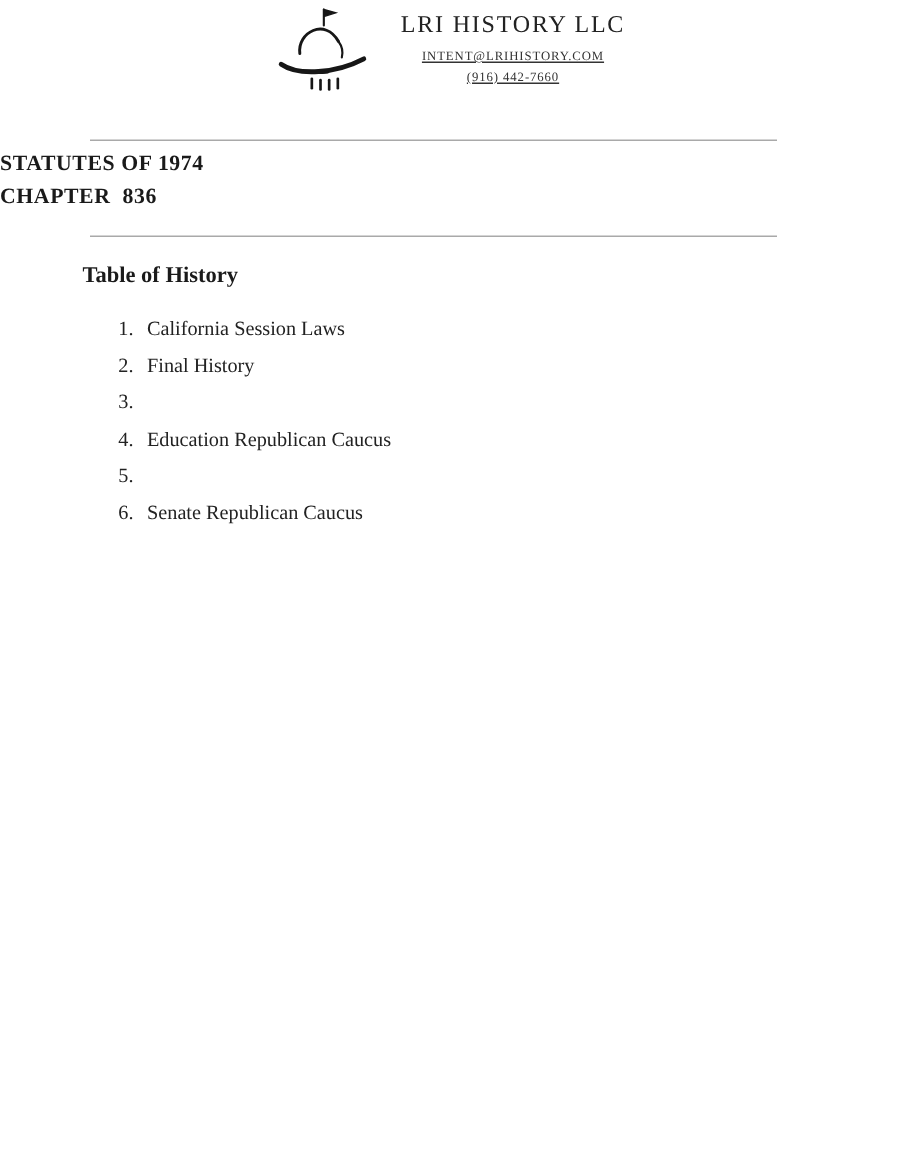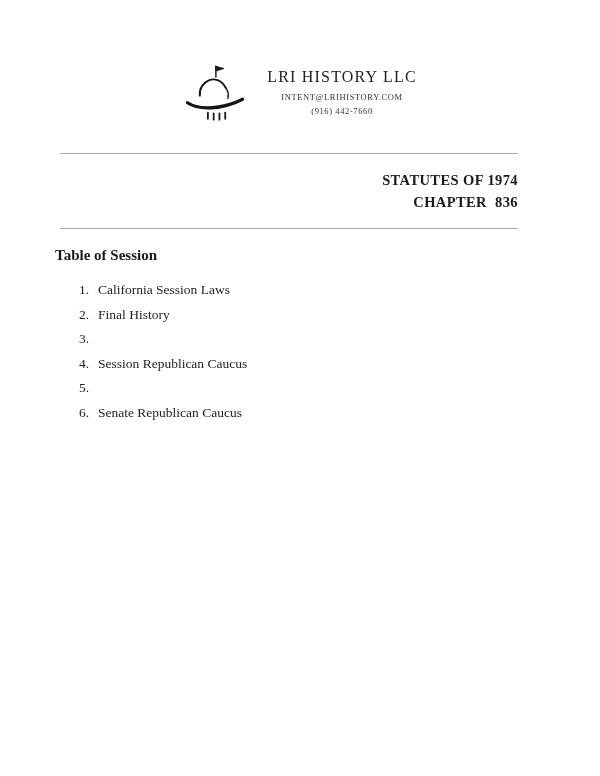--- a/index.html
+++ b/index.html
@@ -19,21 +19,20 @@
     background: #ffffff;
     overflow: hidden;
   }
 
   
   .letterhead {
     display: flex;
     justify-content: center;
     align-items: center;
     gap: 20px;
-    padding-top: 60px;
   }
 
   .logo {
     width: 64px;
     height: 66px;
     flex: 0 0 auto;
   }
 
   .letterhead-text {
     text-align: center;
@@ -44,38 +43,38 @@
     letter-spacing: 1.2px;
     color: #222;
     margin-bottom: 4px;
   }
 
   .contact-line {
     font-size: 8.5px;
     letter-spacing: 0.6px;
     line-height: 1.65;
     color: #333;
+    text-decoration: underline;
   }
 
   
   .rule {
     border: none;
     border-top: 1px solid #a9a9a9;
     margin-left: 60px;
     margin-right: 82px;
     height: 0;
   }
   .rule-1 { margin-top: 27px; }
   .rule-2 { margin-top: 15px; }
 
   
   .ref-block {
-    margin-top: 15px;
+    margin-top: 4px;
     margin-right: 82px;
-    text-align: right;
     font-family: Liberation Serif, serif;
   }
 
   .ref-line {
     font-weight: bold;
     font-size: 14.5px;
     line-height: 22px;
     letter-spacing: 0.4px;
     color: #1a1a1a;
     white-space: pre;
@@ -142,37 +141,37 @@
 
   <hr class="rule rule-1">
 
   <div class="ref-block">
     <div class="ref-line">STATUTES OF 1974</div>
     <div class="ref-line">CHAPTER  836</div>
   </div>
 
   <hr class="rule rule-2">
 
-  <div class="toc-title">Table of Session</div>
+  <div class="toc-title">Table of History</div>
 
   <ol class="toc-list">
     <li class="toc-item">
       <span class="toc-num">1.</span>
       <span class="toc-label">California Session Laws</span>
     </li>
     <li class="toc-item">
       <span class="toc-num">2.</span>
       <span class="toc-label">Final History</span>
     </li>
     <li class="toc-item">
       <span class="toc-num">3.</span>
     </li>
     <li class="toc-item">
       <span class="toc-num">4.</span>
-      <span class="toc-label">Session Republican Caucus</span>
+      <span class="toc-label">Education Republican Caucus</span>
     </li>
     <li class="toc-item">
       <span class="toc-num">5.</span>
     </li>
     <li class="toc-item">
       <span class="toc-num">6.</span>
       <span class="toc-label">Senate Republican Caucus</span>
     </li>
   </ol>
 

